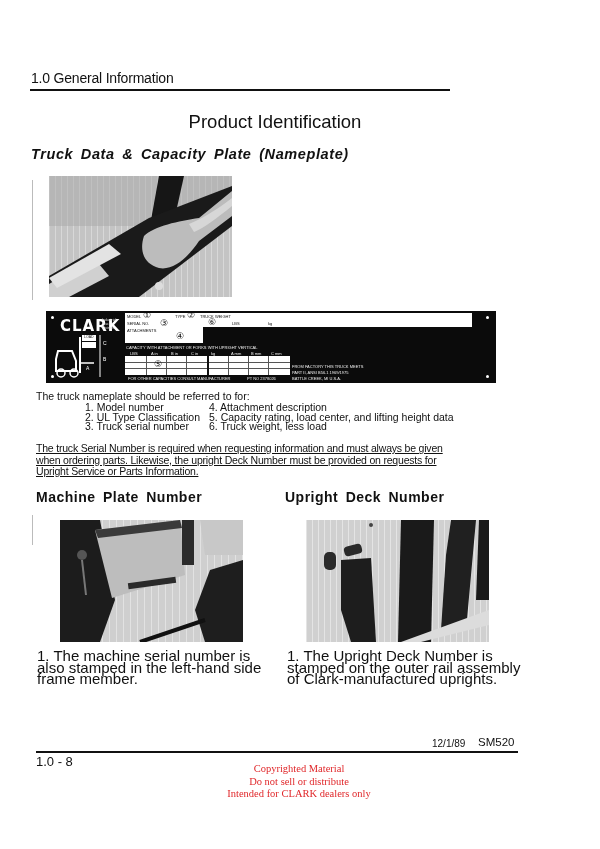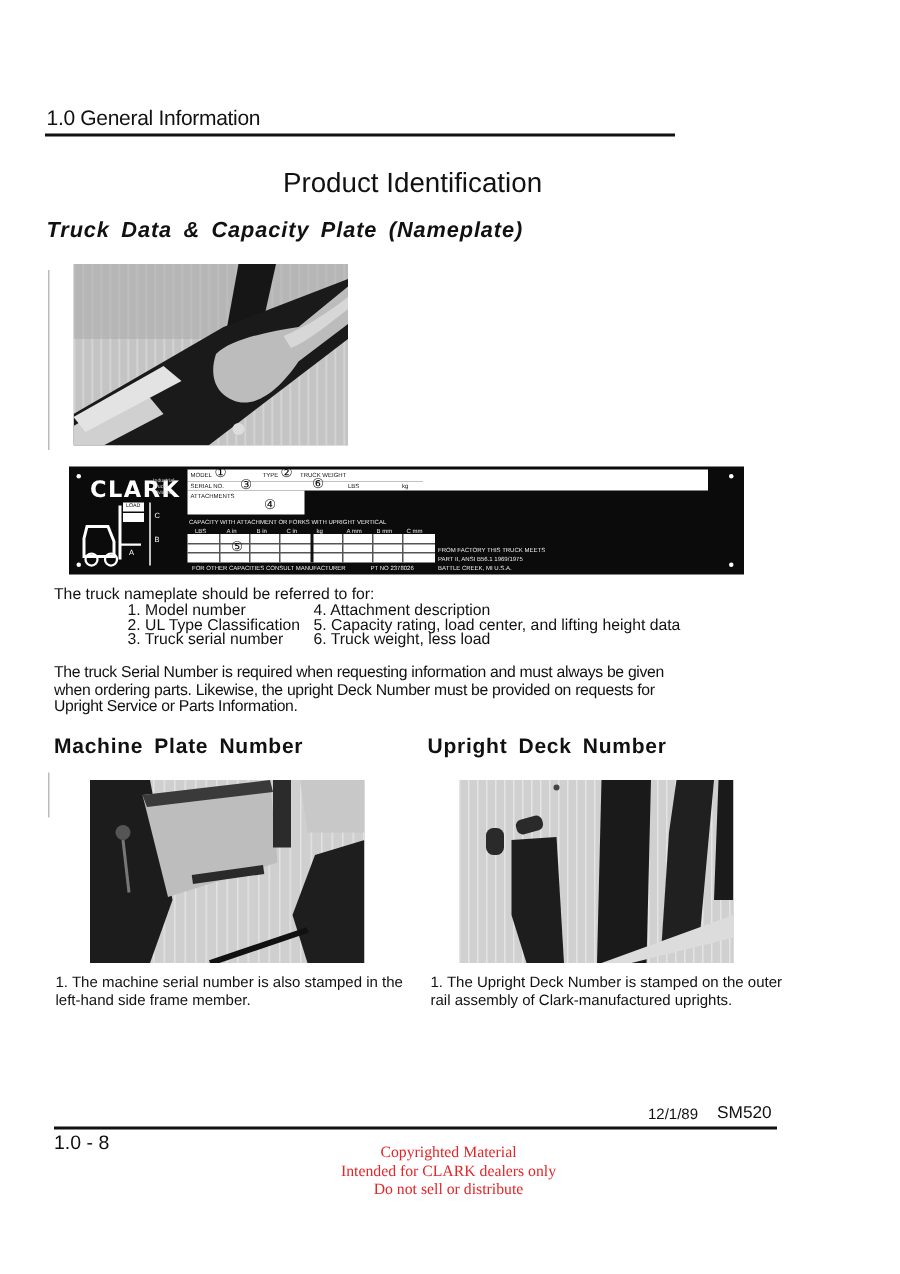--- a/index.html
+++ b/index.html
@@ -28,30 +28,30 @@
   .np-circle { font-size: 9px; color: #111; }
   .np-line { background: #555; height: 1px; }
   .np-vline { background: #555; width: 1px; }
 
   .intro { left: 36px; top: 390px; font-size: 10.5px; }
   .list { font-size: 10.5px; line-height: 9.5px; }
   .list-left { left: 51px; top: 403px; margin-left: 34px; }
   .list-right { left: 209px; top: 403px; }
   .list div { white-space: nowrap; }
 
-  .notice { left: 36px; top: 443px; width: 430px; font-size: 10.5px; line-height: 11.5px; letter-spacing: -0.2px; }
+  .notice { left: 36px; top: 443px; width: 430px; font-size: 10.5px; line-height: 11.5px; text-decoration: underline; letter-spacing: -0.2px; }
 
   .col-heading { font-size: 14px; font-weight: bold; letter-spacing: 0.5px; word-spacing: 3px; }
   .ms-heading { left: 36px; top: 489px; }
   .ud-heading { left: 285px; top: 489px; }
 
   .photo-2 { left: 60px; top: 520px; width: 183px; height: 122px; }
   .photo-3 { left: 306px; top: 520px; width: 183px; height: 122px; }
 
-  .caption { font-size: 10px; line-height: 11.5px; width: 240px; }
+  .caption { font-size: 15px; line-height: 11.5px; width: 240px; }
   .cap-left { left: 37px; top: 650px; }
   .cap-right { left: 287px; top: 650px; }
 
   .footer-date { left: 432px; top: 738px; font-size: 10px; }
   .footer-code { left: 478px; top: 736px; font-size: 11.5px; }
   .footer-rule { left: 36px; top: 751px; width: 482px; height: 1.5px; background: #111; }
   .page-num { left: 36px; top: 754px; font-size: 13px; }
 
   .copyright { left: 0; width: 600px; top: 763px; text-align: center; font-family: "Liberation Serif", serif; font-size: 10.5px; line-height: 12.5px; color: #e0272a; }
   .copyright div { position: relative; left: 0; }
@@ -221,15 +221,15 @@
 <div class="abs caption cap-left">1.  The machine serial number is also stamped in the left-hand side frame member.</div>
 <div class="abs caption cap-right">1.  The Upright Deck Number is stamped on the outer rail assembly of Clark-manufactured uprights.</div>
 
 <div class="abs footer-date">12/1/89</div>
 <div class="abs footer-code">SM520</div>
 <div class="abs footer-rule"></div>
 <div class="abs page-num">1.0 - 8</div>
 
 <div class="abs copyright">
   <div style="left:-1px">Copyrighted Material</div>
+  <div style="left:-1px">Do not sell or distribute</div>
   <div style="left:-1px">Intended for CLARK dealers only</div>
-  <div style="left:-1px">Do not sell or distribute</div>
 </div>
 
 </body></html>

